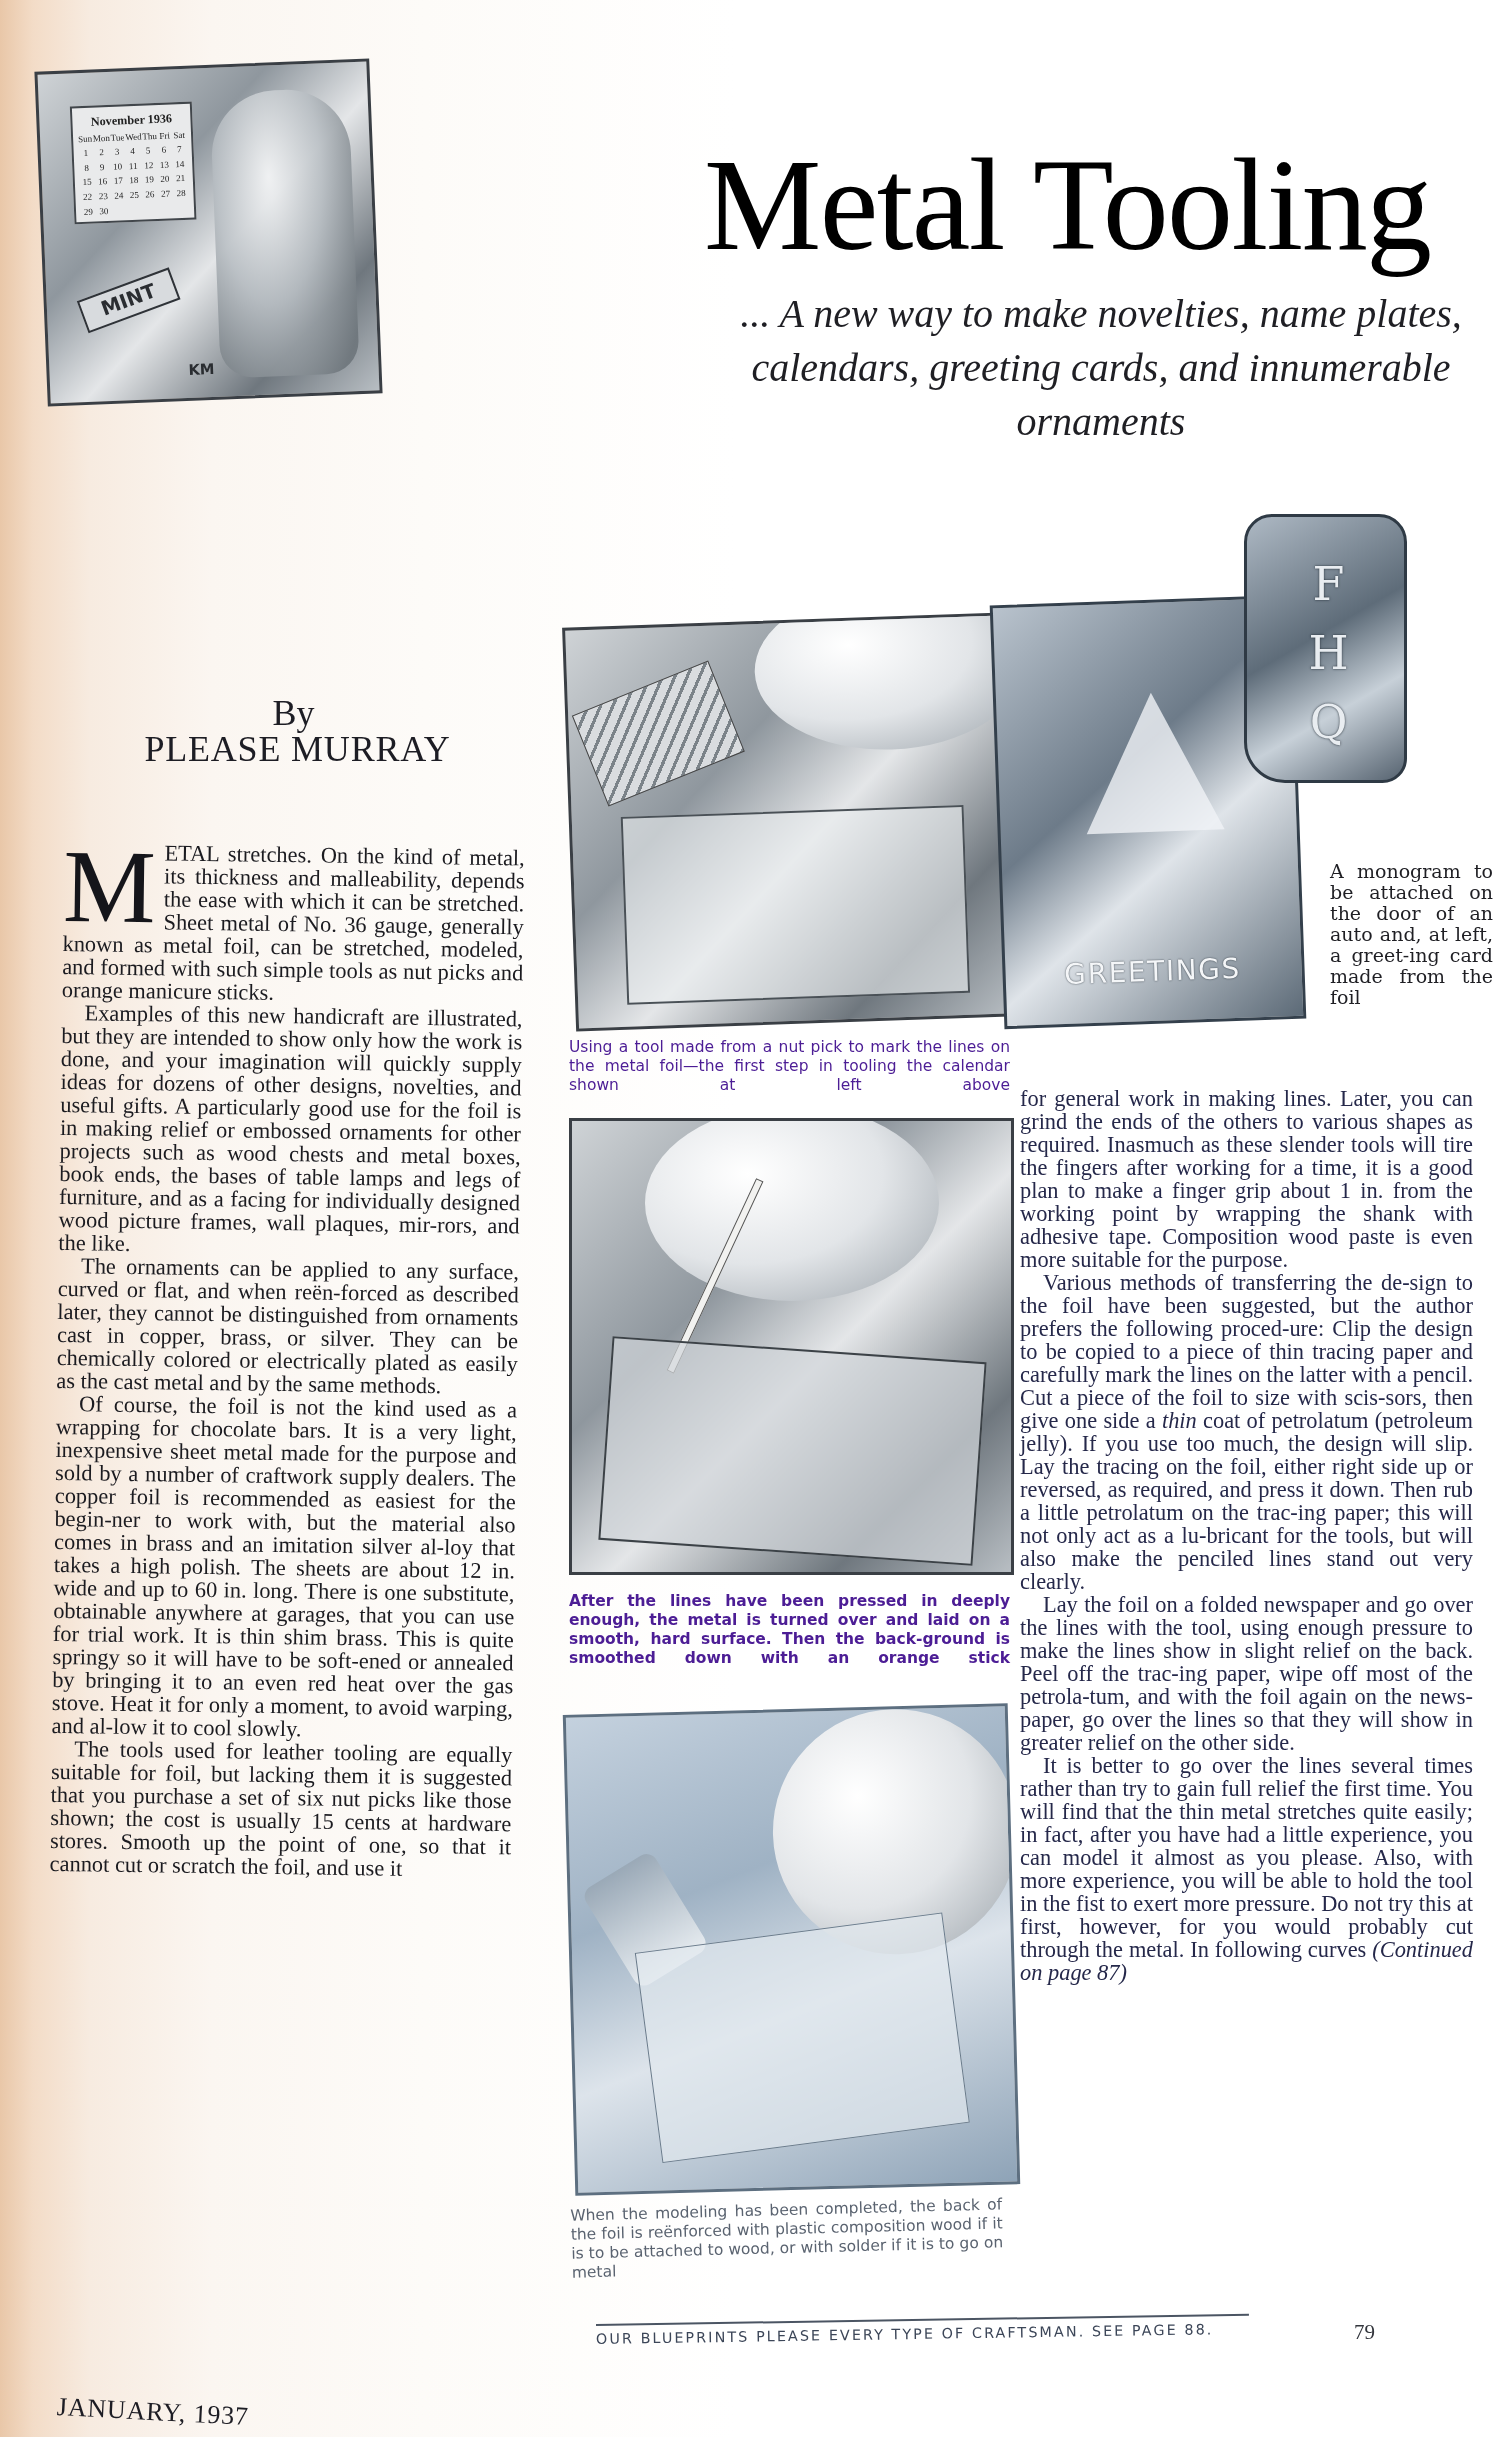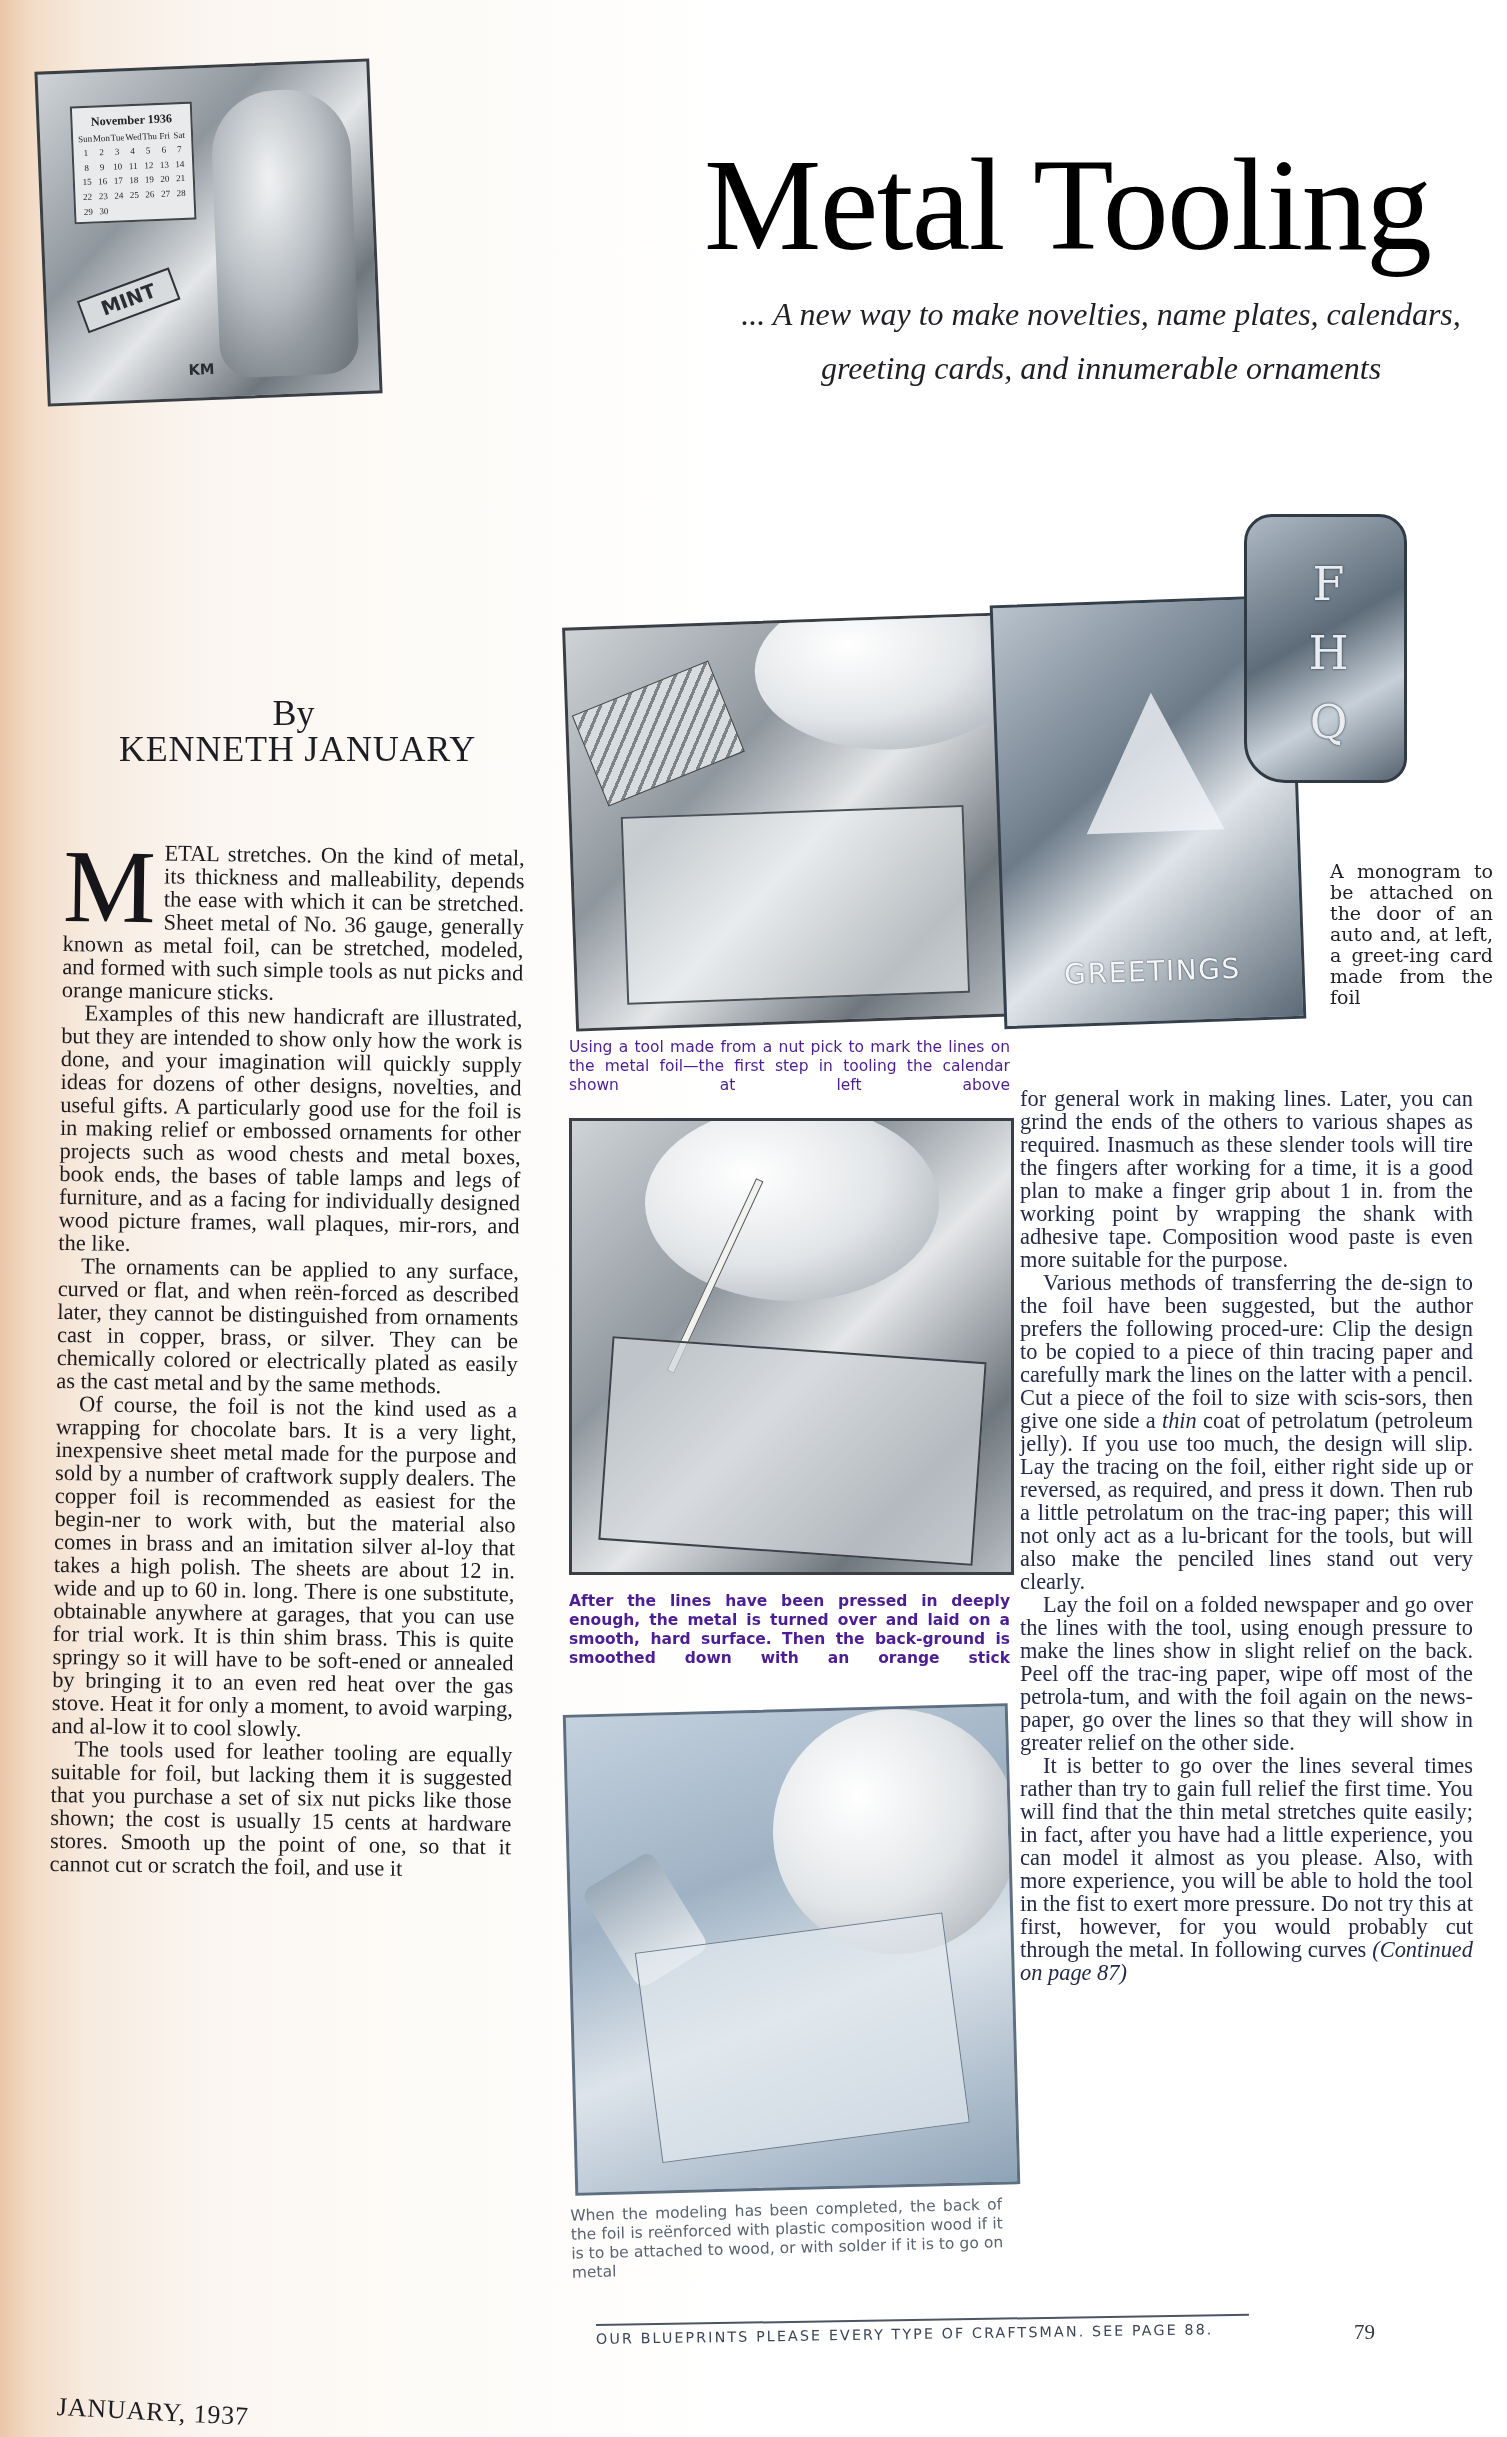--- a/index.html
+++ b/index.html
@@ -13,21 +13,21 @@
   .abs { position: absolute; }
 
   
   .title {
     left: 704px; top: 139px; width: 816px;
     font-size: 132px; line-height: 1; letter-spacing: -1.6px;
     color: #000000; white-space: nowrap;
   }
   .subtitle {
     left: 734px; top: 287px; width: 734px;
-    font-style: italic; font-size: 32px; line-height: 54px;
+    font-style: italic; font-size: 40px; line-height: 54px;
     text-align: center; color: #1f1f24;
   }
 
   
   .photo {
     background: linear-gradient(135deg, #cfd3d6 0%, #8f979e 35%, #e4e6e8 55%, #6f777e 80%, #b8bec3 100%);
     border: 3.3px solid #3a3f45;
     overflow: hidden;
   }
   .photo-calendar {
@@ -216,21 +216,21 @@
 <div class="abs photo photo-monogram">
   <div class="mono-letters">
     <div>F</div>
     <div>H</div>
     <div>Q</div>
   </div>
 </div>
 <div class="abs cap-mono">A monogram to be attached on the door of an auto and, at left, a greet-ing card made from the foil</div>
 
 <div class="abs byline-by">By</div>
-<div class="abs byline-name">KENNETH JANUARY</div>
+<div class="abs byline-name">PLEASE MURRAY</div>
 
 <div class="abs col col-left">
   <span class="dropcap">M</span>
   <p class="first">ETAL stretches. On the kind of metal, its thickness and malleability, depends the ease with which it can be stretched. Sheet metal of No. 36 gauge, generally known as metal foil, can be stretched, modeled, and formed with such simple tools as nut picks and orange manicure sticks.</p>
   <p>Examples of this new handicraft are illustrated, but they are intended to show only how the work is done, and your imagination will quickly supply ideas for dozens of other designs, novelties, and useful gifts. A particularly good use for the foil is in making relief or embossed ornaments for other projects such as wood chests and metal boxes, book ends, the bases of table lamps and legs of furniture, and as a facing for individually designed wood picture frames, wall plaques, mir-rors, and the like.</p>
   <p>The ornaments can be applied to any surface, curved or flat, and when reën-forced as described later, they cannot be distinguished from ornaments cast in copper, brass, or silver. They can be chemically colored or electrically plated as easily as the cast metal and by the same methods.</p>
   <p>Of course, the foil is not the kind used as a wrapping for chocolate bars. It is a very light, inexpensive sheet metal made for the purpose and sold by a number of craftwork supply dealers. The copper foil is recommended as easiest for the begin-ner to work with, but the material also comes in brass and an imitation silver al-loy that takes a high polish. The sheets are about 12 in. wide and up to 60 in. long. There is one substitute, obtainable anywhere at garages, that you can use for trial work. It is thin shim brass. This is quite springy so it will have to be soft-ened or annealed by bringing it to an even red heat over the gas stove. Heat it for only a moment, to avoid warping, and al-low it to cool slowly.</p>
   <p>The tools used for leather tooling are equally suitable for foil, but lacking them it is suggested that you purchase a set of six nut picks like those shown; the cost is usually 15 cents at hardware stores. Smooth up the point of one, so that it cannot cut or scratch the foil, and use it</p>
 </div>
 

